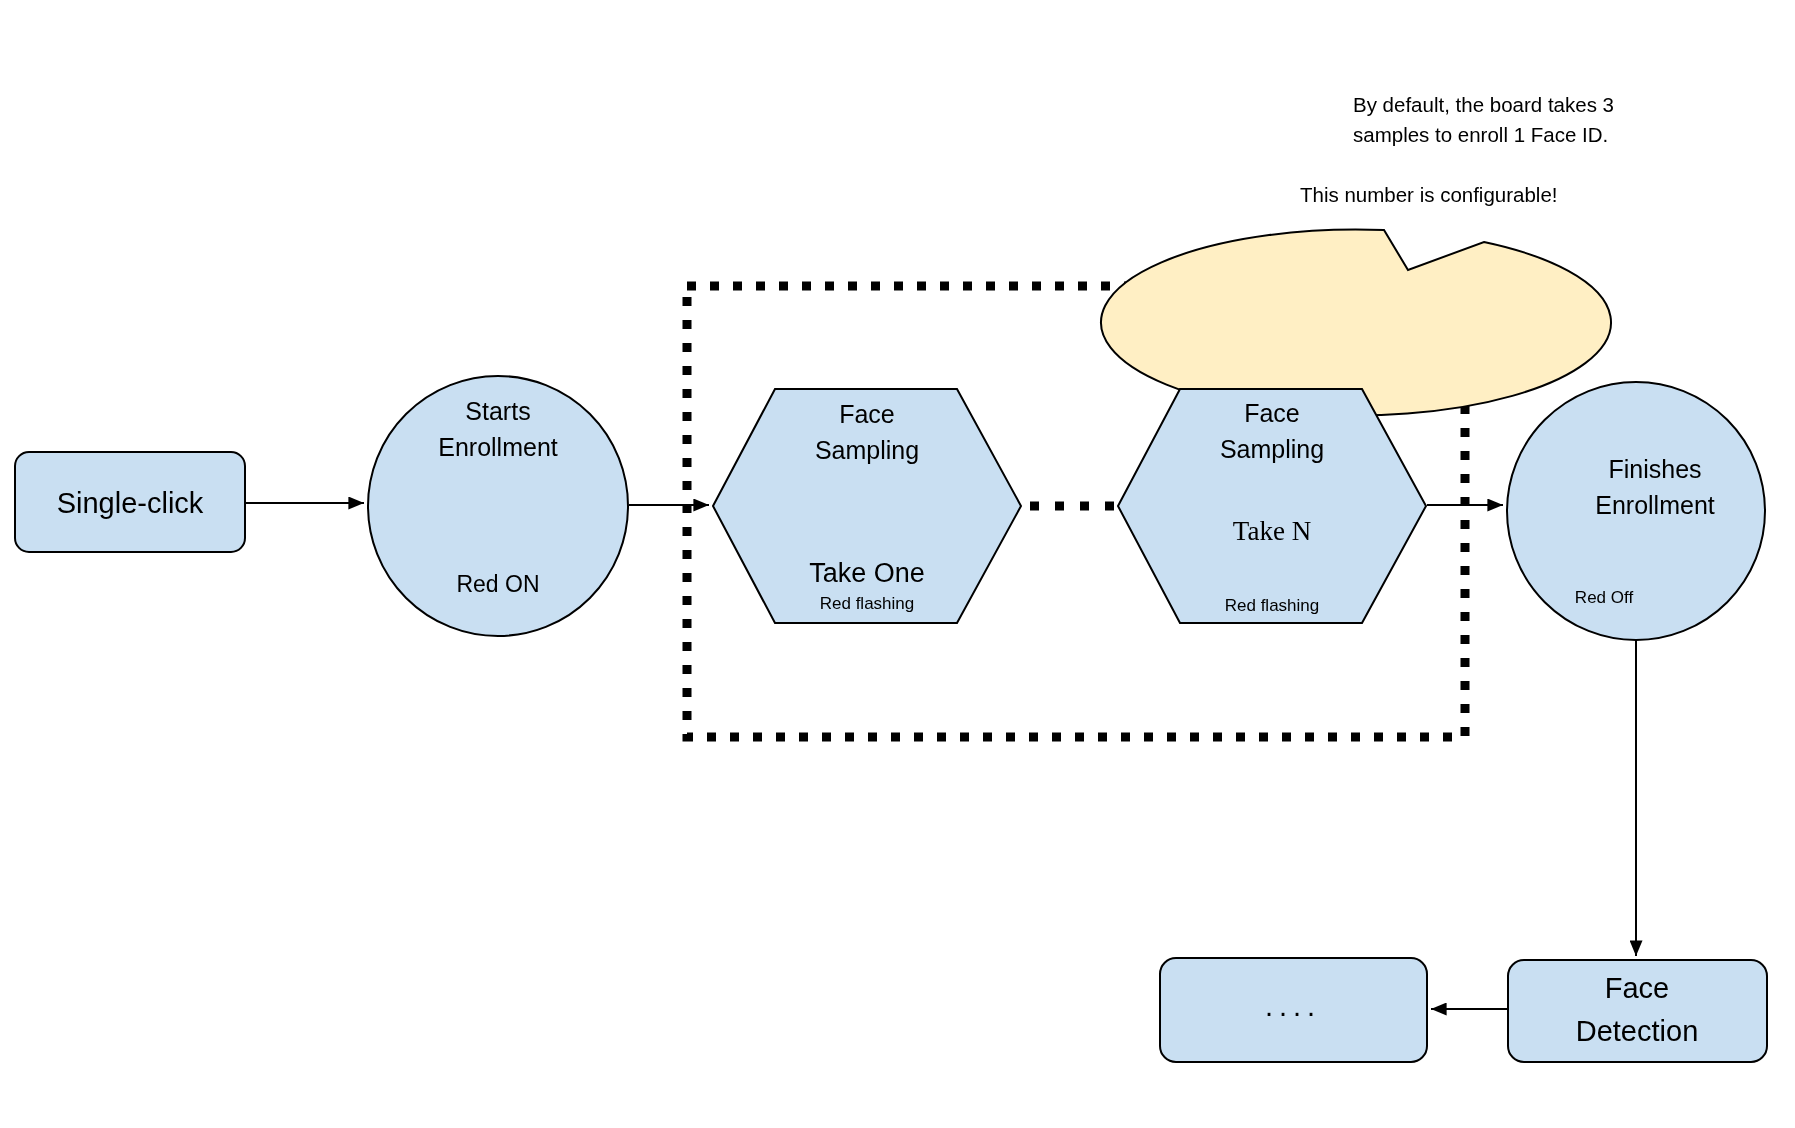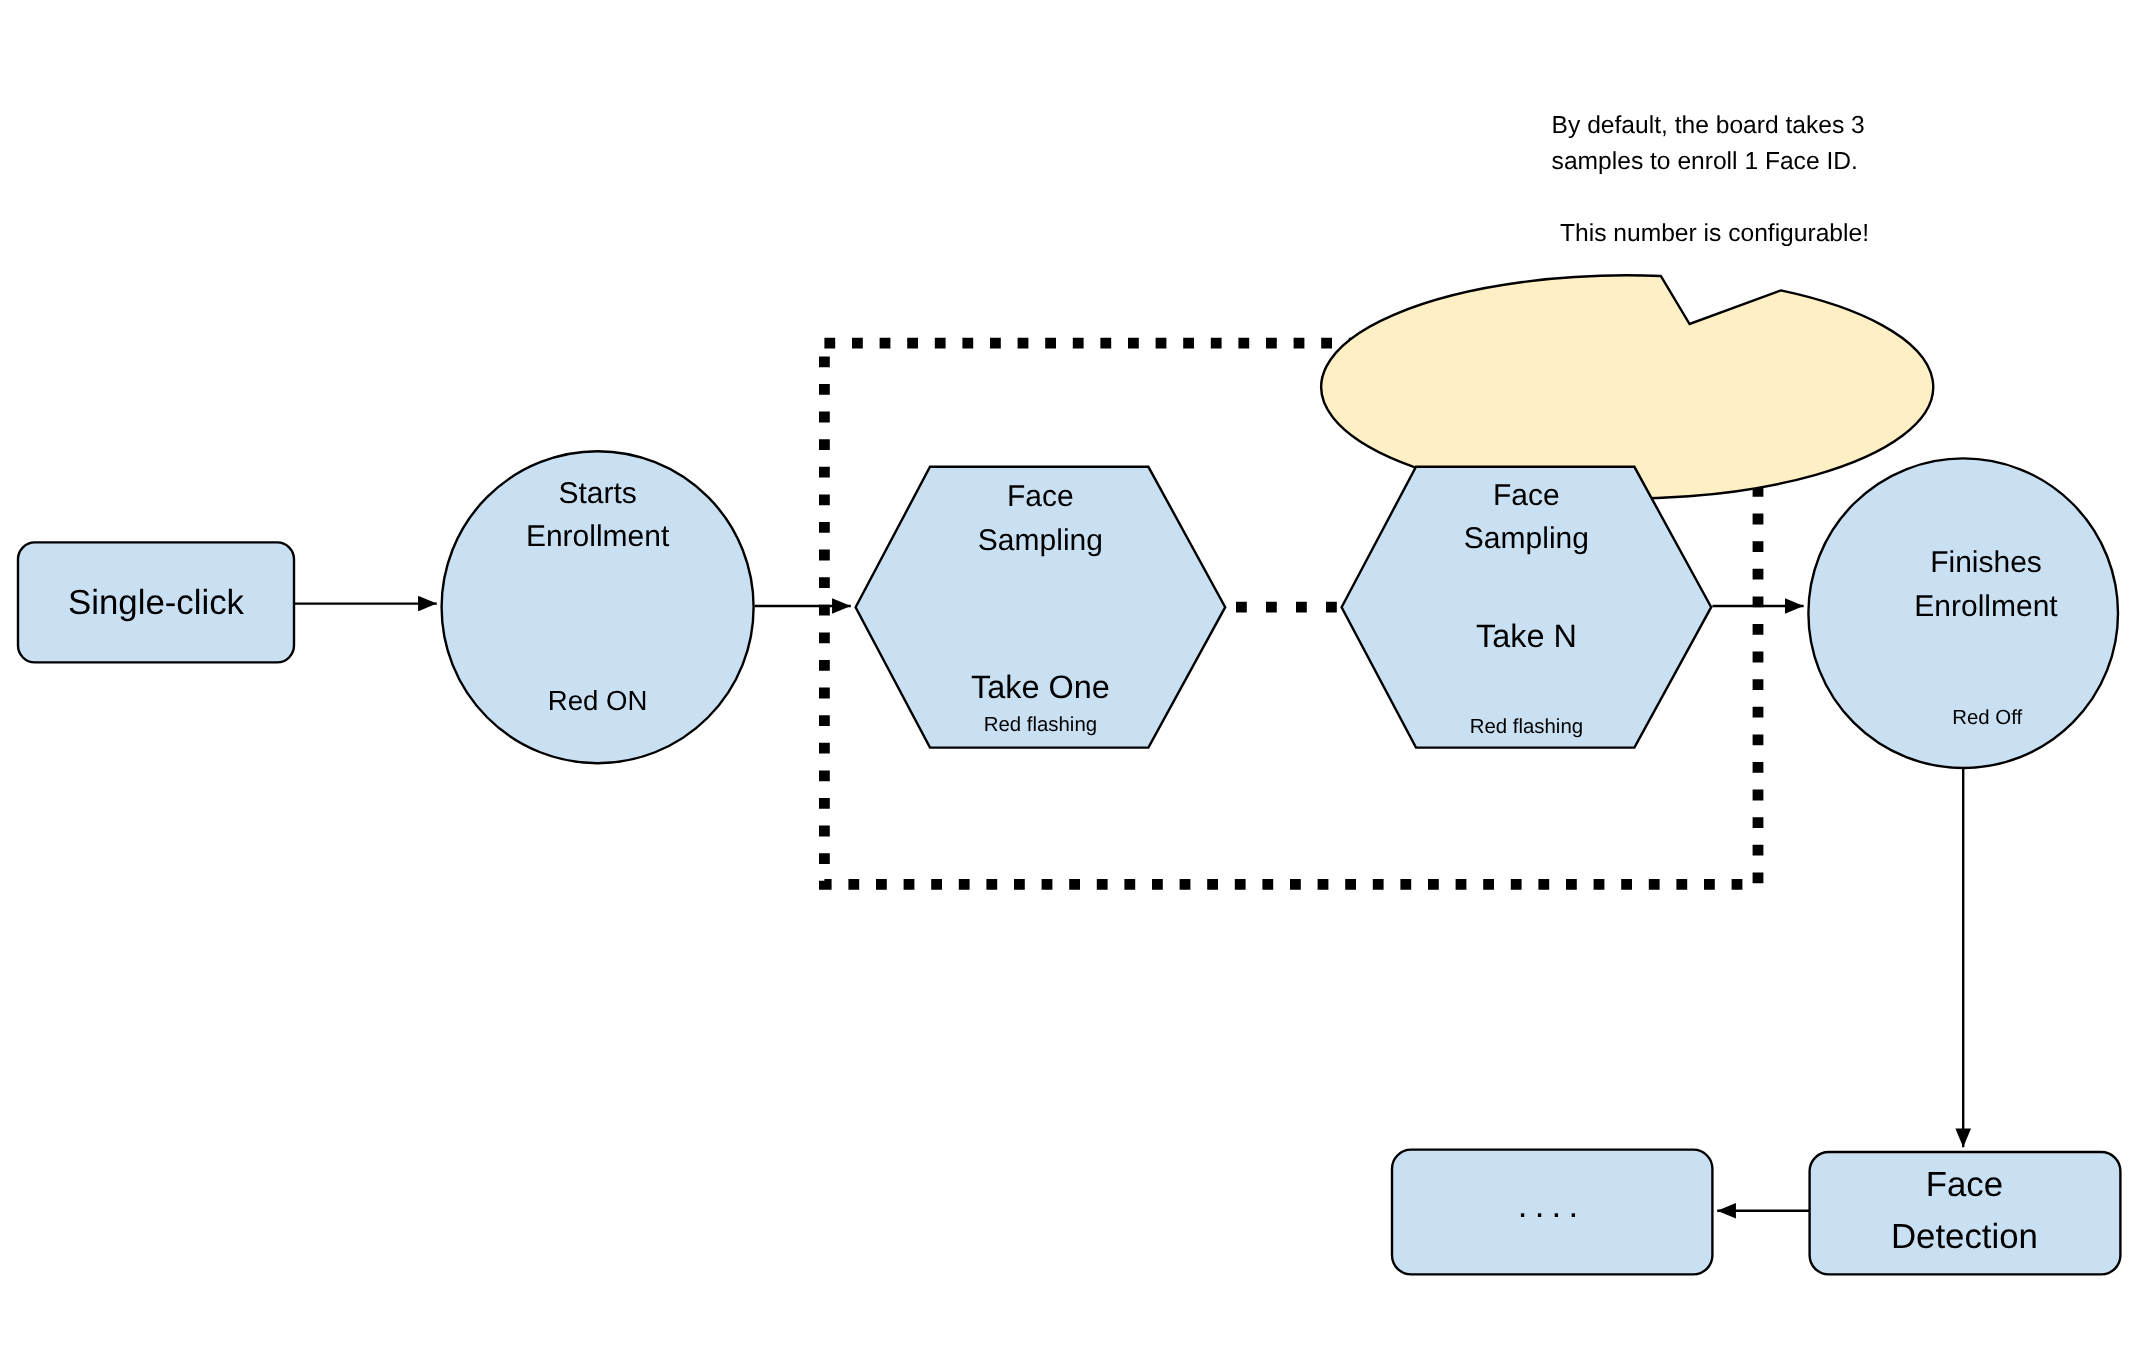--- a/index.html
+++ b/index.html
@@ -20,35 +20,35 @@
     white-space: nowrap;
     color: #000000;
   }
   .lbl-single-click { left: 130px; top: 503px;  font-size: 29px; text-align: center; }
   .lbl-c1-title     { left: 498px; top: 429px;  font-size: 25px; line-height: 36px; }
   .lbl-c1-status    { left: 498px; top: 584px;  font-size: 23px; }
   .lbl-h1-title     { left: 867px; top: 432px;  font-size: 25px; line-height: 36px; }
   .lbl-h1-take      { left: 867px; top: 529px;  font-size: 27px; margin-top: 44px; }
   .lbl-h1-status    { left: 867px; top: 604px;  font-size: 17px; }
   .lbl-h2-title     { left: 1272px; top: 431px; font-size: 25px; line-height: 36px; }
-  .lbl-h2-take      { left: 1272px; top: 531px; font-size: 27px; }
+  .lbl-h2-take      { left: 1272px; top: 531px; font-size: 27px; font-family: Liberation Serif, serif; }
   .lbl-h2-status    { left: 1272px; top: 606px; font-size: 17px; }
   .lbl-c2-title     { left: 1636px; top: 487px; font-size: 25px; line-height: 36px; margin-left: 19px; }
-  .lbl-c2-status    { left: 1656px; top: 598px; font-size: 17px; }
+  .lbl-c2-status    { left: 1604px; top: 598px; font-size: 17px; }
   .lbl-fd           { left: 1637px; top: 1010px; font-size: 29px; line-height: 43px; }
   .lbl-cont         { left: 1293px; top: 1006px; font-size: 29px; letter-spacing: 6px; }
   .callout-text {
     position: absolute;
     color: #000000;
     font-size: 20.5px;
     line-height: 30px;
     white-space: nowrap;
     text-align: left;
   }
-  .callout-p1 { left: 1293px; top: 90px; }
+  .callout-p1 { left: 1353px; top: 90px; }
   .callout-p2 { left: 1300px; top: 180px; }
 </style>
 </head>
 <body>
 
 <div class="canvas">
 
   <svg width="1795" height="1128" viewBox="0 0 1795 1128">
     <defs>
       <marker id="arrow" markerUnits="userSpaceOnUse" markerWidth="16" markerHeight="13" viewBox="0 0 12 10" refX="12" refY="5" orient="auto">

